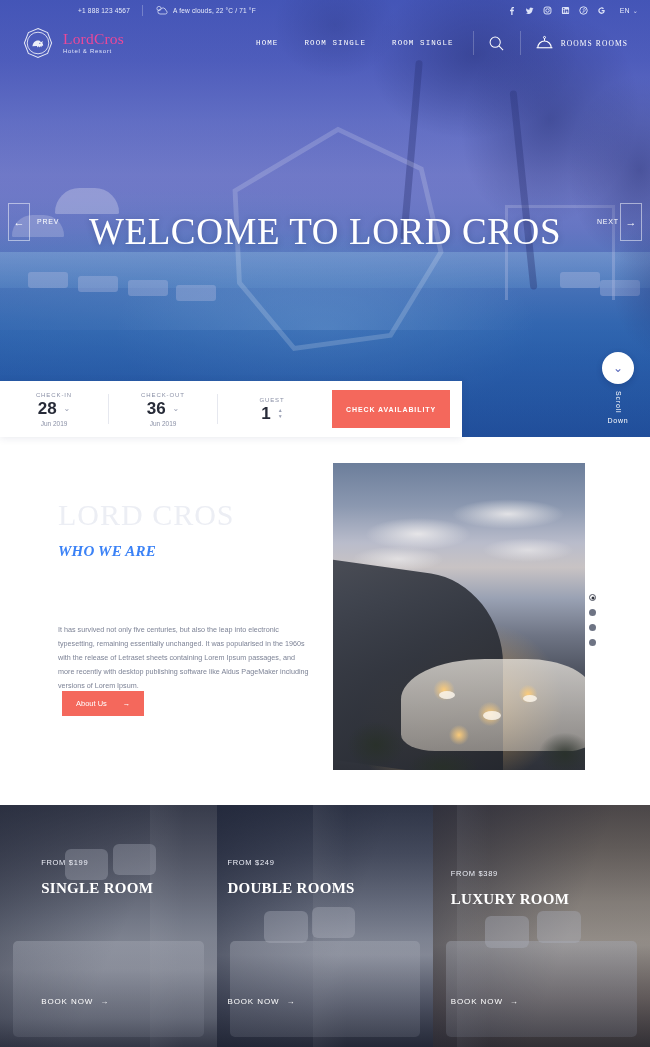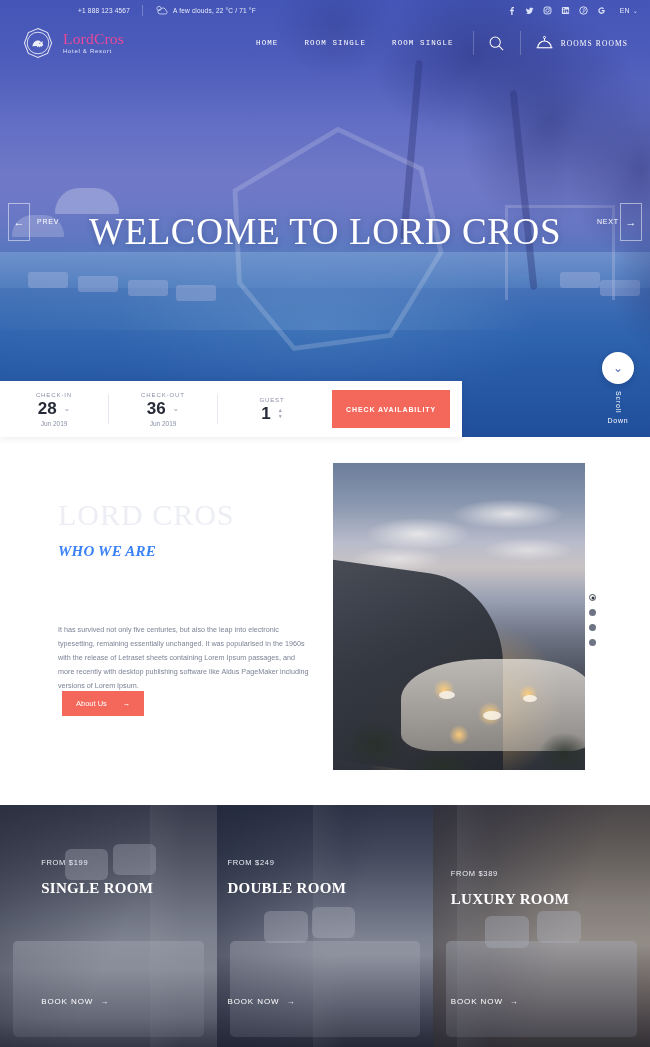--- a/index.html
+++ b/index.html
@@ -599,21 +599,21 @@
 
     <div class="room-card rc2">
       <div class="rc-photo">
         <div class="rc-streak" style="left:96px;"></div>
         <div class="rc-bed"></div>
         <div class="rc-pillow" style="left:22%;top:44%;"></div>
         <div class="rc-pillow" style="left:44%;top:42%;"></div>
       </div>
       <div class="rc-overlay"></div>
       <div class="rc-price">FROM $249</div>
-      <div class="rc-title">DOUBLE ROOM</div>
+      <div class="rc-title">DOUBLE ROOMS</div>
       <div class="rc-book">
         <span>BOOK NOW</span>
         <span>→</span>
       </div>
     </div>
 
     <div class="room-card rc3">
       <div class="rc-photo">
         <div class="rc-streak" style="left:24px;"></div>
         <div class="rc-bed"></div>

